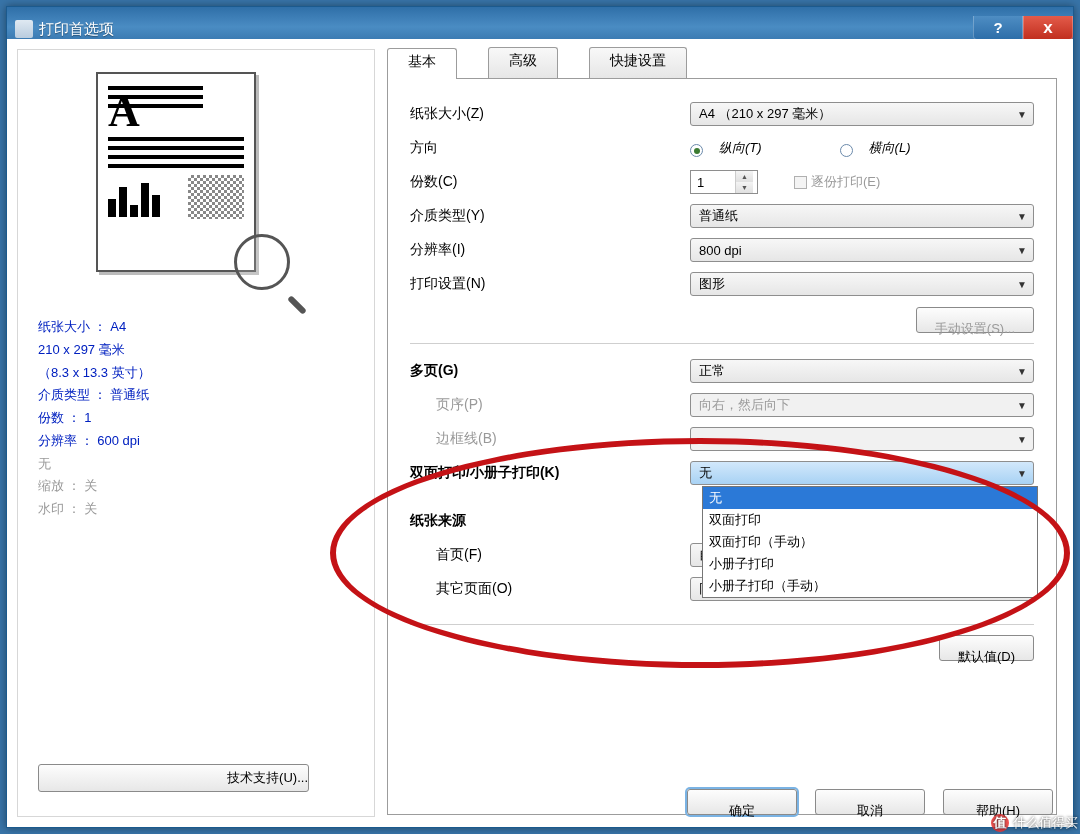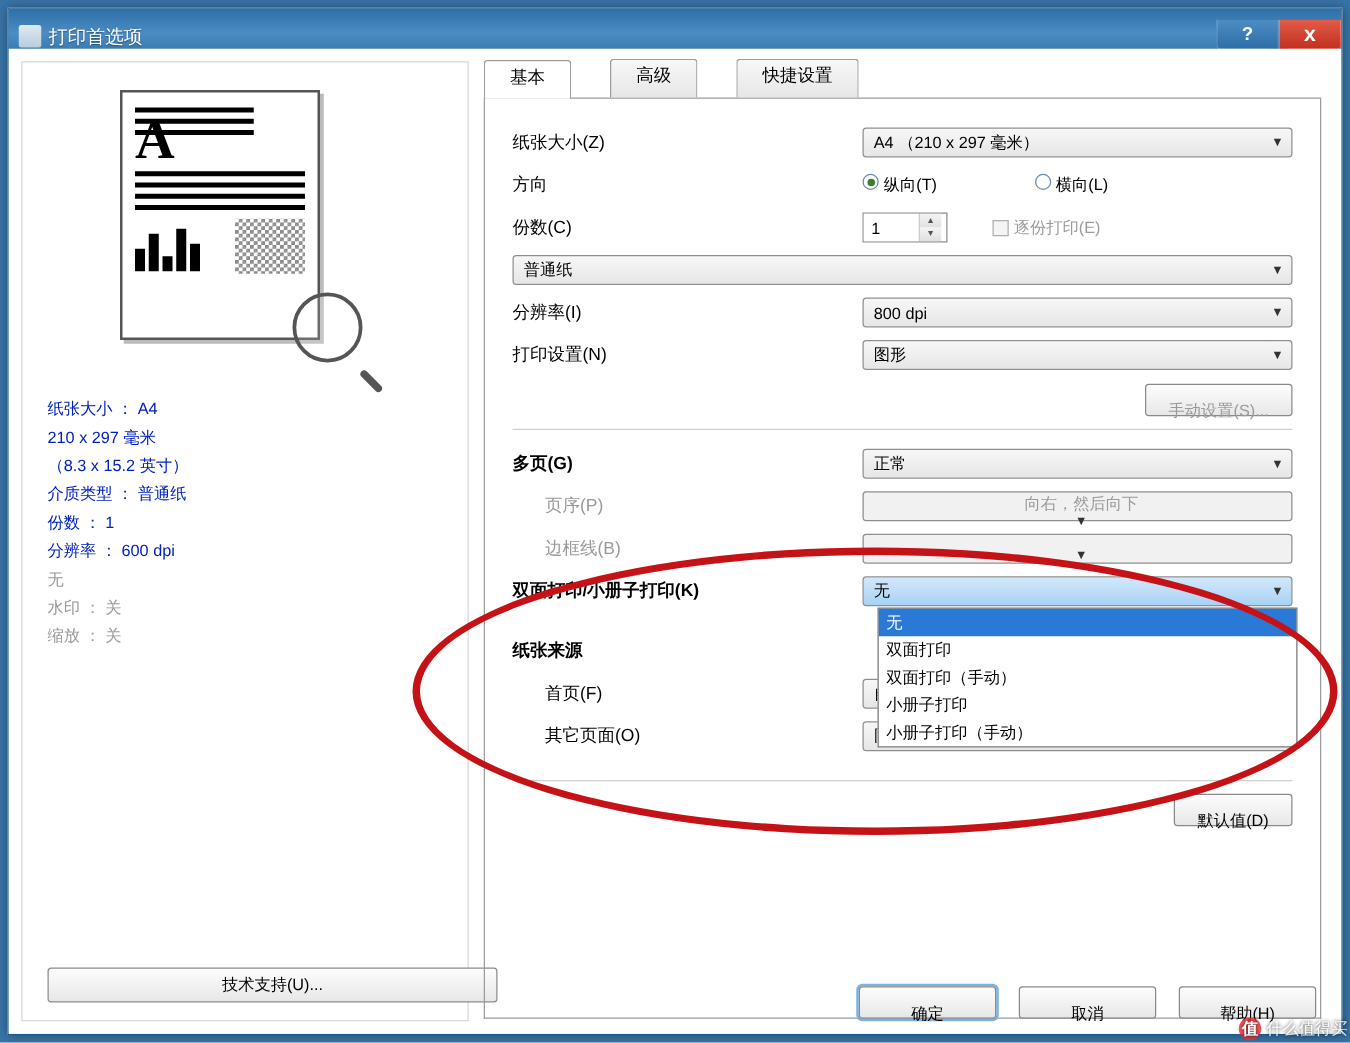--- a/index.html
+++ b/index.html
@@ -29,43 +29,43 @@
 .page .sec { clear: both; margin-top: 6px; }
 .page .bars { display: flex; align-items: flex-end; height: 38px; gap: 3px; margin-top: 6px; float: left; }
 .page .bars div { width: 8px; background: #000; }
 .page .chk { float: right; width: 56px; height: 44px; margin-top: 2px; background-image: linear-gradient(45deg,#888 25%,transparent 25%,transparent 75%,#888 75%),linear-gradient(45deg,#888 25%,transparent 25%,transparent 75%,#888 75%); background-size: 6px 6px; background-position: 0 0,3px 3px; }
 .mag { position: absolute; right: -8px; bottom: -12px; width: 70px; height: 70px; }
 .mag .lens { width: 56px; height: 56px; border: 3px solid #555; border-radius: 50%; background: rgba(255,255,255,.15); }
 .mag .handle { position: absolute; right: -4px; bottom: -4px; width: 22px; height: 6px; background: #555; transform: rotate(45deg); border-radius: 3px; }
 
 .info { color: #0020c0; line-height: 1.75; font-size: 14px; }
 .info .grey { color: #999; }
-.support-btn { position: absolute; left: 20px; bottom: 14px; width: 360px; height: 28px; background: linear-gradient(#fdfdfd,#e7e7e7); border: 1px solid #8a8a8a; border-radius: 3px; cursor: pointer; }
+.support-btn { position: absolute; left: 20px; bottom: 24px; width: 271px; height: 28px; background: linear-gradient(#fdfdfd,#e7e7e7); border: 1px solid #8a8a8a; border-radius: 3px; cursor: pointer; text-align: right; }
 
 
 .rightpanel { flex: 1; position: relative; padding: 8px 16px 12px 12px; }
 .tabs { display: flex; border-bottom: 1px solid #9c9c9c; height: 32px; gap: 29px; }
 .tab { border: 1px solid #9c9c9c; border-bottom: none; background: linear-gradient(#f8f8f8,#e6e6e6); padding: 4px 20px; margin-right: 2px; border-radius: 3px 3px 0 0; cursor: pointer; font-size: 14px; }
 .tab.active { background: #fff; position: relative; top: 1px; padding-bottom: 5px; }
 
 .tabbody { border: 1px solid #9c9c9c; border-top: none; padding: 18px 22px 14px; height: calc(100% - 32px); position: relative; }
 
 .row { display: flex; align-items: center; height: 34px; }
 .row .lbl { width: 280px; font-size: 14px; }
 .row .lbl.indent { padding-left: 26px; color: #999; }
 .row .lbl.bold { font-weight: bold; }
 .ctl { flex: 1; display: flex; align-items: center; gap: 14px; }
 
 .combo { flex: 1; height: 24px; border: 1px solid #8e8e8e; background: linear-gradient(#f7f7f7,#e6e6e6); border-radius: 3px; display: flex; align-items: center; padding: 0 2px 0 8px; cursor: pointer; font-size: 13px; }
-.combo.disabled { color: #9a9a9a; background: #f1f1f1; flex-direction: column; }
+.combo.disabled { color: #9a9a9a; background: #f1f1f1; }
 .combo .val { flex: 1; }
 .combo .arrow { width: 18px; text-align: center; color: #333; font-size: 10px; }
 .combo.open { background: linear-gradient(#d2e8fb,#a8d2f4); }
 
-.radio { display: flex; align-items: flex-start; gap: 4px; cursor: pointer; }
+.radio { display: flex; align-items: flex-end; gap: 16px; cursor: pointer; font-style: italic; }
 .radio .dot { width: 13px; height: 13px; border: 1px solid #6b8aab; border-radius: 50%; display: flex; align-items: center; justify-content: center; background: #fff; }
 .radio.sel .dot::after { content: ""; width: 6px; height: 6px; background: #3b7b32; border-radius: 50%; }
 
 .numbox { width: 68px; height: 24px; border: 1px solid #8e8e8e; display: flex; align-items: center; background: #fff; }
 .numbox input { width: 44px; border: none; padding-left: 6px; height: 100%; font-size: 13px; outline: none; }
 .numbox .spin { width: 18px; height: 100%; display: flex; flex-direction: column; border-left: 1px solid #ccc; }
 .numbox .spin div { flex: 1; font-size: 7px; display: flex; align-items: center; justify-content: center; color: #555; background: linear-gradient(#f4f4f4,#e0e0e0); cursor: pointer; }
 
 .chkbox { display: flex; align-items: center; gap: 4px; color: #9a9a9a; margin-left: 22px; }
 .chkbox .box { width: 13px; height: 13px; border: 1px solid #b0b0b0; background: #f4f4f4; }
@@ -128,27 +128,27 @@
           <div class="chk"></div>
         </div>
         <div class="mag">
             <div class="lens"></div>
             <div class="handle"></div>
           </div>
       </div>
       <div class="info">
         <div>纸张大小 ： A4</div>
         <div>210 x 297 毫米</div>
-        <div>（8.3 x 15.2 英寸）</div>
+        <div>（8.3 x 13.3 英寸）</div>
         <div>介质类型 ： 普通纸</div>
         <div>份数 ： 1</div>
         <div>分辨率 ： 600 dpi</div>
         <div class="grey">无</div>
+        <div class="grey">缩放 ： 关</div>
         <div class="grey">水印 ： 关</div>
-        <div class="grey">缩放 ： 关</div>
       </div>
       <button class="support-btn">技术支持(U)...</button>
     </div>
 
     <div class="rightpanel">
       <div class="tabs">
         <div class="tab active">基本</div>
         <div class="tab">高级</div>
         <div class="tab">快捷设置</div>
       </div>
@@ -186,20 +186,21 @@
                   <div>▼</div>
                 </div>
             </div>
             <label class="chkbox">
                 <span class="box"></span>
                 <span>逐份打印(E)</span>
               </label>
           </div>
         </div>
         <div class="row">
+          <div class="lbl">介质类型(Y)</div>
           <div class="ctl">
               <div class="combo">
                 <span class="val">普通纸</span>
                 <span class="arrow">▼</span>
               </div>
             </div>
         </div>
         <div class="row">
           <div class="lbl">分辨率(I)</div>
           <div class="ctl">

